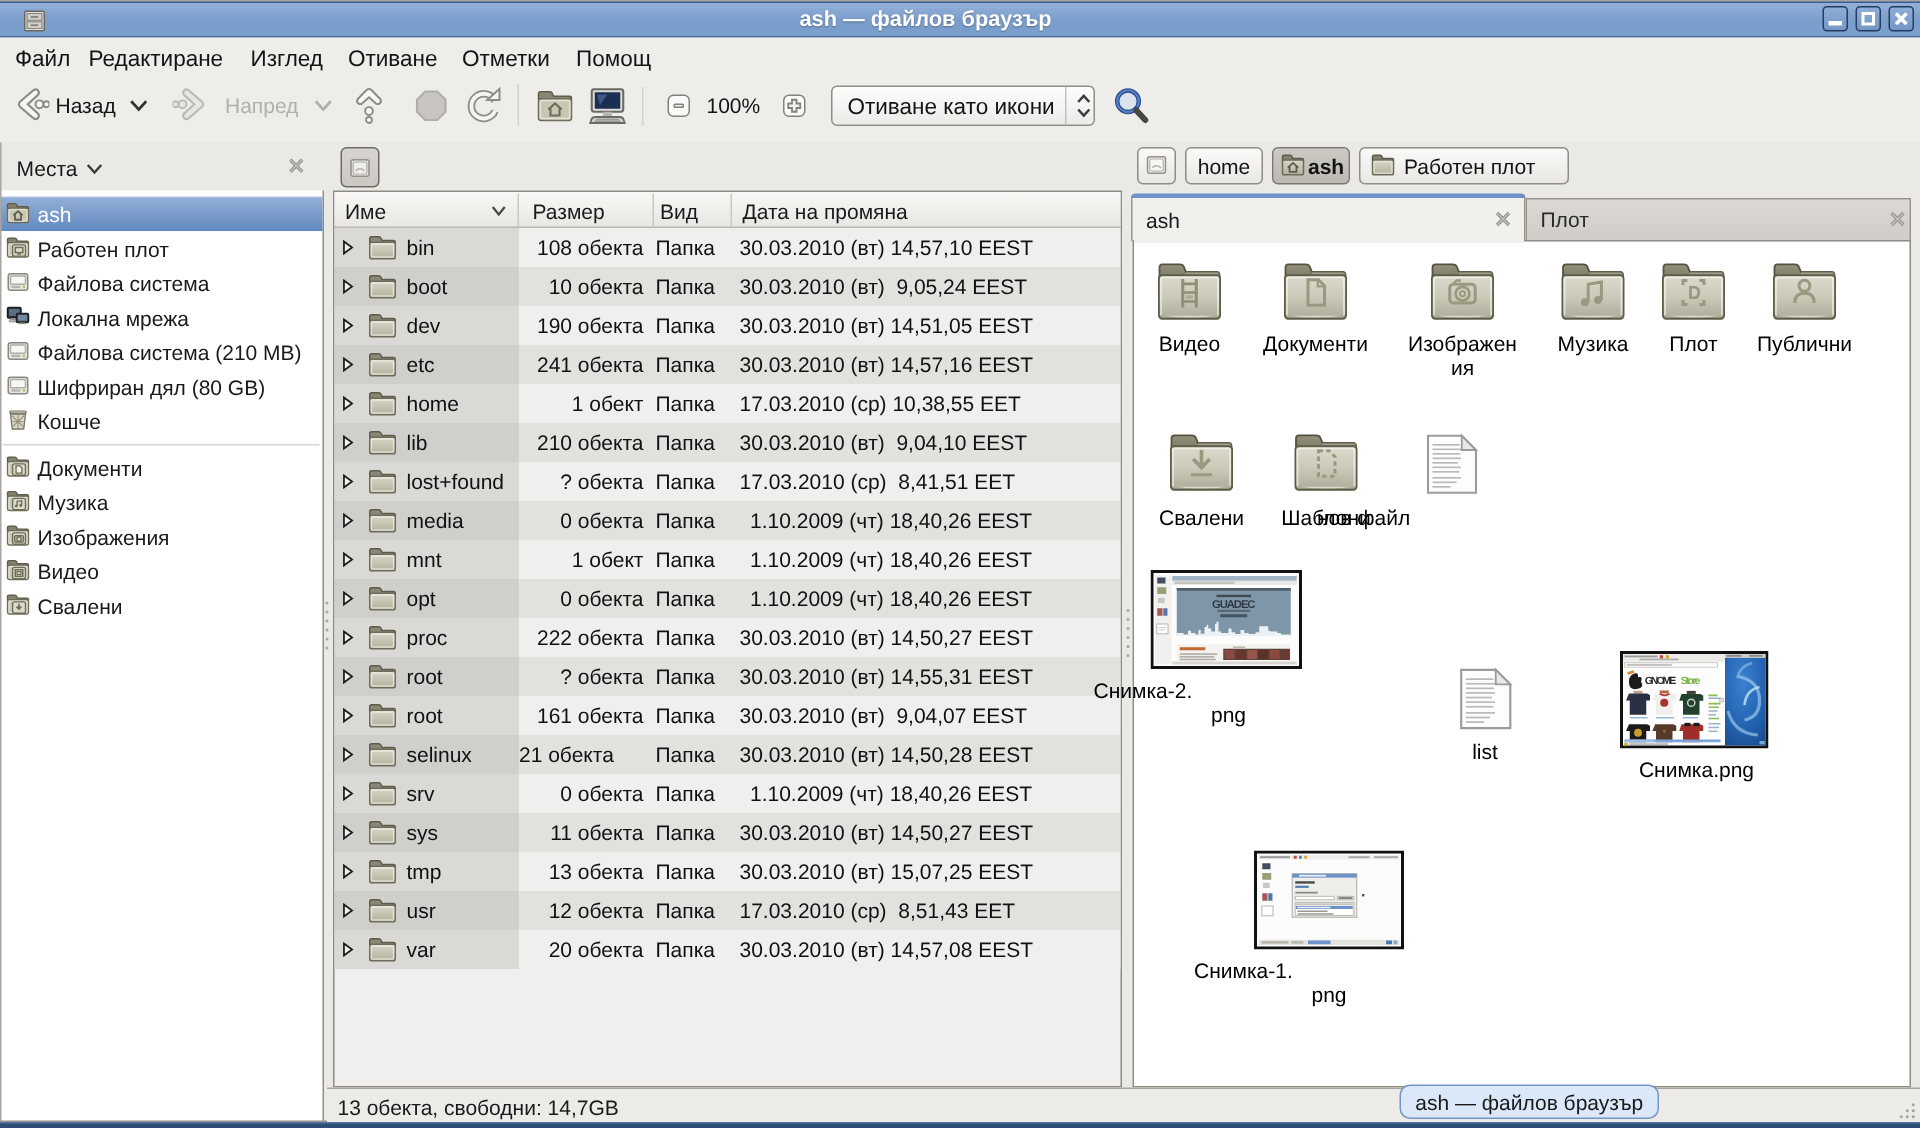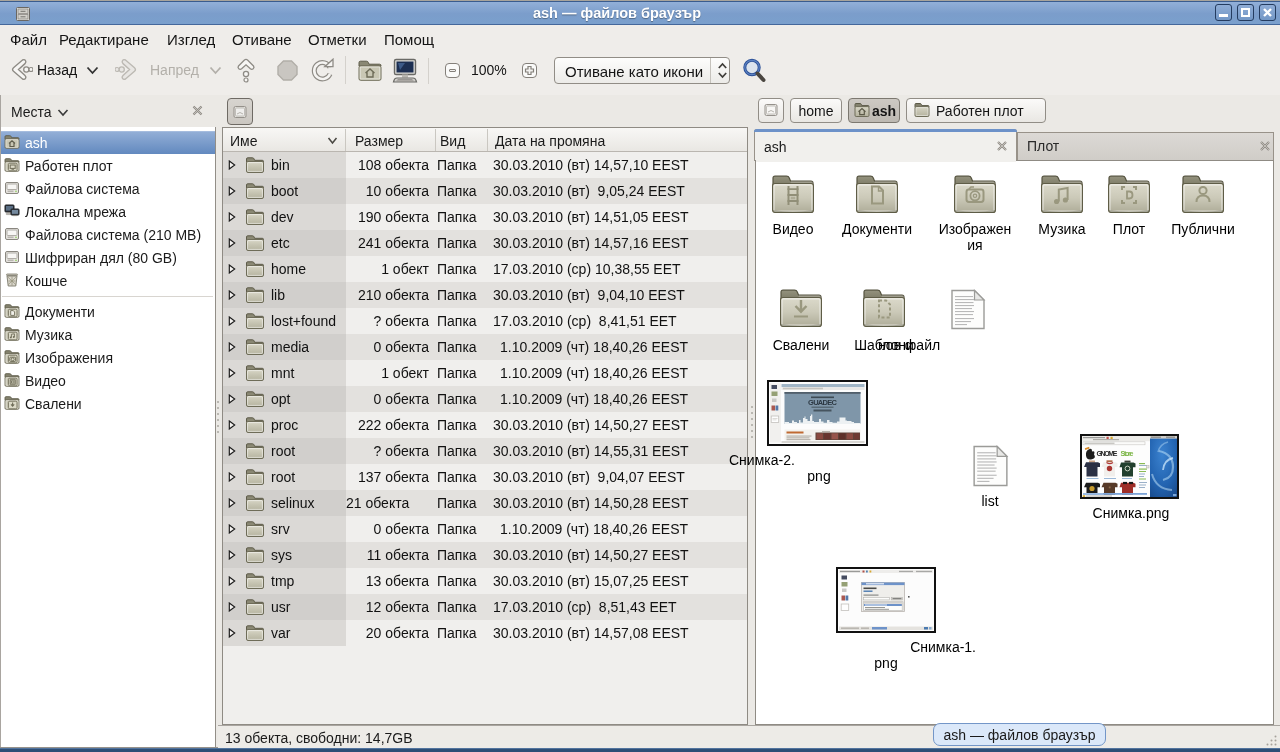--- a/index.html
+++ b/index.html
@@ -430,21 +430,21 @@
 <div style="position:absolute;left:346px;top:464px;width:401px;height:26px;background:#f0efed"></div>
 <svg style="position:absolute;left:228px;top:472px" width="8" height="10" viewBox="0 0 8 10">
     <path d="M1.3 1 L6.7 5 L1.3 9 Z" fill="#f4f2f0" stroke="#1a1a1a" stroke-width="1.15"></path>
   </svg>
 <svg style="position:absolute;left:245px;top:468px" width="20" height="18" viewBox="0 0 20 18">
 <path d="M1.5 6 L1.5 3 Q1.5 1.8 2.7 1.8 L7.5 1.8 Q8.6 1.8 9 2.8 L9.6 4.3 L17.3 4.3 Q18.5 4.3 18.5 5.5 L18.5 6 Z" fill="#8a8874" stroke="#5d5b49"></path>
 <rect x="1.5" y="5.5" width="17" height="11" rx="1.4" fill="url(#gfold)" stroke="#6e6c58"></rect>
 <rect x="2.6" y="6.6" width="14.8" height="8.8" rx="0.9" fill="none" stroke="rgba(255,255,255,0.5)"></rect>
 </svg>
 <div style="position:absolute;left:271px;top:469px;font-size:14px;color:#111">root</div>
-<div style="position:absolute;left:346px;top:469px;width:83px;text-align:right;font-size:14px;color:#111">137 обекта</div>
+<div style="position:absolute;left:346px;top:469px;width:83px;text-align:right;font-size:14px;color:#111">161 обекта</div>
 <div style="position:absolute;left:437px;top:469px;font-size:14px;color:#111">Папка</div>
 <div style="position:absolute;left:493px;top:469px;font-size:14px;color:#111">30.03.2010 (вт) &nbsp;9,04,07 EEST</div>
 <div style="position:absolute;left:223px;top:490px;width:123px;height:26px;background:#d1cfcc"></div>
 <div style="position:absolute;left:346px;top:490px;width:401px;height:26px;background:#e3e1de"></div>
 <svg style="position:absolute;left:228px;top:498px" width="8" height="10" viewBox="0 0 8 10">
     <path d="M1.3 1 L6.7 5 L1.3 9 Z" fill="#f4f2f0" stroke="#1a1a1a" stroke-width="1.15"></path>
   </svg>
 <svg style="position:absolute;left:245px;top:494px" width="20" height="18" viewBox="0 0 20 18">
 <path d="M1.5 6 L1.5 3 Q1.5 1.8 2.7 1.8 L7.5 1.8 Q8.6 1.8 9 2.8 L9.6 4.3 L17.3 4.3 Q18.5 4.3 18.5 5.5 L18.5 6 Z" fill="#8a8874" stroke="#5d5b49"></path>
 <rect x="1.5" y="5.5" width="17" height="11" rx="1.4" fill="url(#gfold)" stroke="#6e6c58"></rect>
@@ -800,21 +800,21 @@
 <rect x="29" y="41.8" width="24" height="1" fill="#989894"></rect>
 <rect x="65.8" y="35" width="1.4" height="8.2" fill="#d8d6d2"></rect>
 </g>
 <rect x="72" y="29" width="1.6" height="1.6" fill="#555"></rect>
 <rect x="3" y="59.5" width="94" height="3.5" fill="#e5e3df"></rect>
 <rect x="5" y="60.4" width="18" height="1.7" fill="#bab7b1"></rect>
 <rect x="25" y="60.4" width="8" height="1.7" fill="#bab7b1"></rect>
 <rect x="36" y="60" width="15" height="2.5" fill="#6d92c9"></rect>
 <rect x="88" y="60" width="4" height="2.5" fill="#4a7ab0"></rect>
     <rect x="93" y="60" width="2.5" height="2.5" fill="#88aad0"></rect>
-</svg><div style="position:absolute;left:796px;top:639px;width:180px;text-align:right;font-size:14px;color:#000">Снимка-1.</div>
+</svg><div style="position:absolute;left:796px;top:639px;width:180px;text-align:left;font-size:14px;color:#000">Снимка-1.</div>
 <div style="position:absolute;left:796px;top:655px;width:180px;text-align:center;font-size:14px;color:#000">png</div>
 
 <div class="abs" style="left:0;top:95px;width:1px;height:653px;background:#a9a5a0"></div>
 <div class="abs" style="left:0;top:747px;width:1280px;height:1px;background:#96928b"></div>
 
 <svg class="abs" style="left:216px;top:400px" width="4" height="36" viewBox="0 0 4 36">
     <g fill="#aaa7a1">
       <circle cx="2" cy="2" r="1"></circle>
       <circle cx="2" cy="8" r="1"></circle>
       <circle cx="2" cy="14" r="1"></circle>

